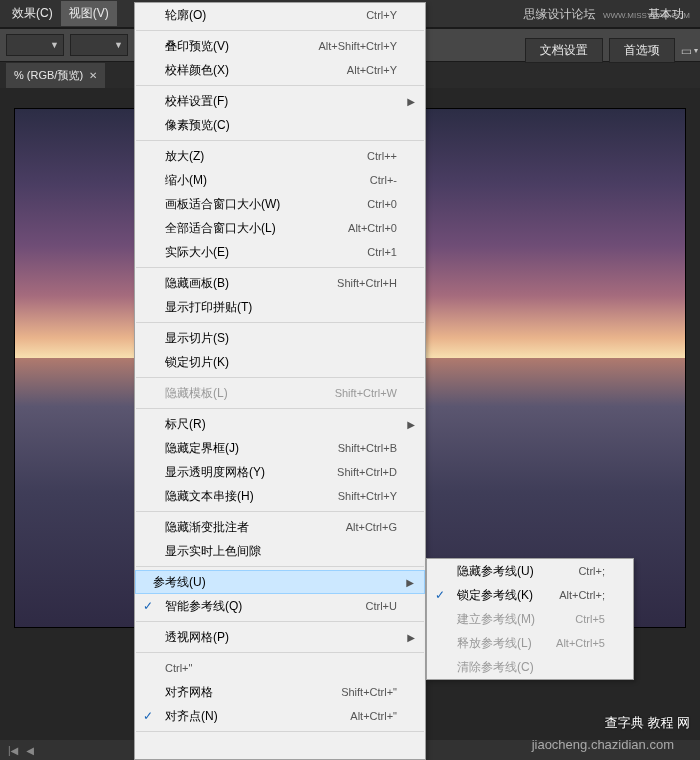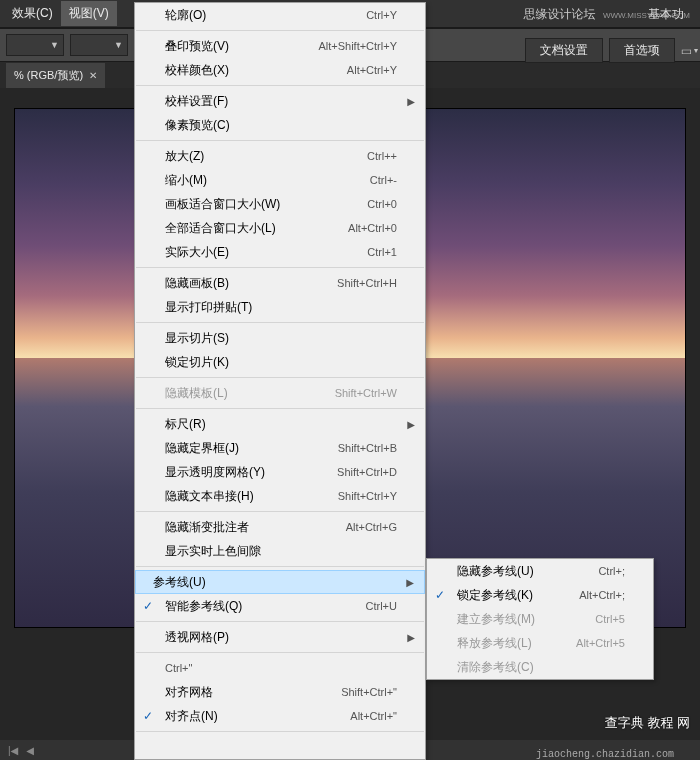--- a/index.html
+++ b/index.html
@@ -17,26 +17,26 @@
 .tab { color: #e8e8e8; font-size: 11px; padding: 5px 8px; background: #424242; display: flex; align-items: center; gap: 6px; }
 .tab-close { color: #ccc; font-size: 10px; cursor: pointer; }
 .canvas-area { position: absolute; top: 88px; left: 0; right: 0; bottom: 20px; background: #262626; }
 .canvas-wrap { position: absolute; top: 108px; left: 14px; width: 672px; height: 520px; border: 1px solid #000; overflow: hidden; }
 .sky { width: 100%; height: 48%; background: linear-gradient(180deg,#2c2d45 0%, #4a3d62 30%, #6f4d76 55%, #a56b7d 75%, #e9b48c 92%, #f8e0b0 100%); }
 .ground { width: 100%; height: 52%; background: linear-gradient(180deg,#b07a6e 0%, #5b5670 18%, #3f3d58 50%, #2f2a44 100%); }
 .statusbar { position: absolute; bottom: 0; left: 0; right: 0; height: 20px; background: #323232; display: flex; align-items: center; padding: 0 8px; gap: 8px; }
 .status-txt { color: #e8e8e8; font-size: 11px; }
 .nav-btn { color: #888; font-size: 10px; }
 .footer-wm { position: absolute; right: 10px; bottom: 28px; color: #fff; font-size: 13px; text-shadow: 0 0 2px #000; }
-.footer-wm2 { position: absolute; right: 26px; bottom: 0; color: #aaa; font-size: 10px; font-family: Liberation Mono, monospace; }
+.footer-wm2 { position: absolute; right: 26px; bottom: 8px; color: #aaa; font-size: 13px; }
 
 
 .menu { position: absolute; background: #f0f0f0; border: 1px solid #a0a0a0; font-size: 12px; box-shadow: 2px 2px 4px rgba(0,0,0,.25); }
 .menu1 { top: 2px; left: 134px; width: 292px; }
-.menu2 { top: 558px; left: 426px; width: 228px; }
+.menu2 { top: 558px; left: 426px; width: 208px; }
 .mi { display: flex; align-items: center; height: 24px; padding: 0 28px 0 30px; position: relative; cursor: default; }
 .mi.hover { background: #cce8ff; border: 1px solid #99d1ff; padding: 0 27px 0 17px; height: 24px; }
 .mi .lbl { flex: 1; color: #000; white-space: nowrap; }
 .mi .sc { color: #555; font-size: 11px; }
 .mi.disabled .lbl, .mi.disabled .sc { color: #999; }
 .mi .sub { position: absolute; right: 10px; color: #555; font-size: 10px; }
 .mi .chk { position: absolute; left: 8px; color: #1a66b8; font-size: 12px; }
 .sep { height: 1px; background: #d4d4d4; margin: 3px 1px; }
 
 .right-side { position: absolute; right: 2px; top: 38px; display: flex; gap: 6px; align-items: center; }

